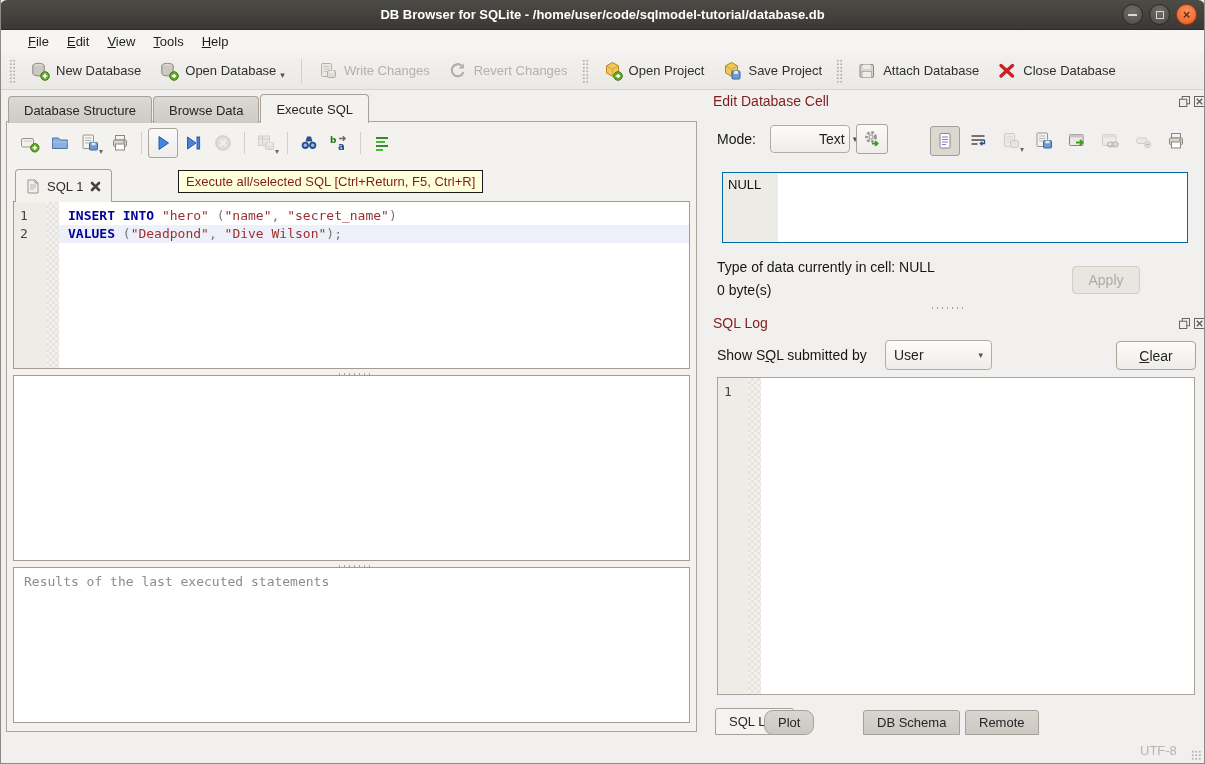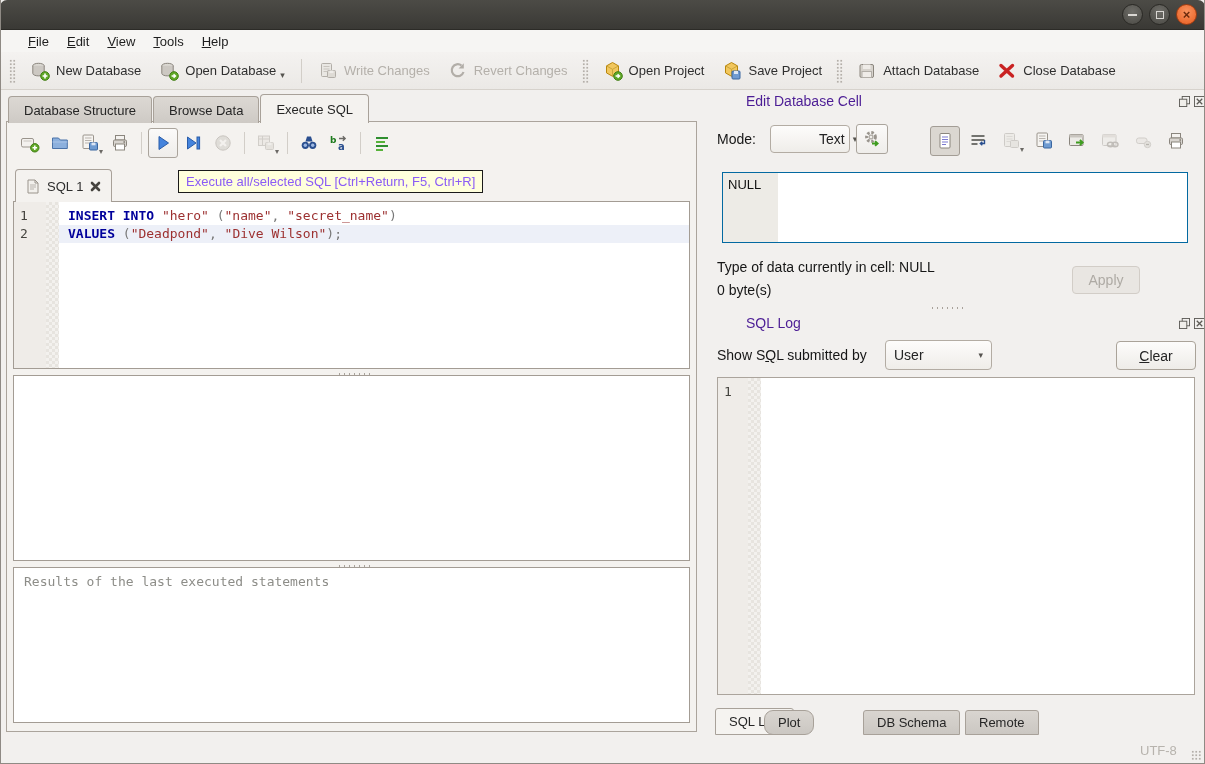--- a/index.html
+++ b/index.html
@@ -55,21 +55,21 @@
   .sql-sep { width:1px; height:22px; background:#d2cec8; margin:0 6px; }
 
   
   .sql-doc-tab { position:absolute; left:8px; top:47px; height:33px; padding:0 10px;
     display:flex; align-items:center; gap:7px; border:1px solid #a8a199; border-bottom:none;
     border-radius:4px 4px 0 0; background:#f4f2ef; z-index:2; }
   .sql-doc-tab .close-x { display:inline-flex; }
 
   
   .tooltip { position:absolute; left:178px; top:170px; background:#ffffdc; border:1px solid #1a1a1a;
-    padding:3px 7px; font-size:13px; color:#8b5cf6; z-index:40; white-space:nowrap; }
+    padding:3px 7px; font-size:13px; color:#7f1d1d; z-index:40; white-space:nowrap; }
 
   
   .editor-box { position:absolute; left:6px; top:79px; width:677px; height:168px;
     background:#fff; border:1px solid #a39c94; }
   .gutter { position:absolute; left:0; top:0; bottom:0; width:32px; background:#efece8; }
   .fold-margin { position:absolute; left:32px; top:0; bottom:0; width:13px; background-color:#f3f1ee;
     background-image:linear-gradient(45deg,#e7e4df 25%,transparent 25%,transparent 75%,#e7e4df 75%),
                      linear-gradient(45deg,#e7e4df 25%,transparent 25%,transparent 75%,#e7e4df 75%);
     background-size:6px 6px; background-position:0 0,3px 3px; }
   .code-area { position:absolute; left:45px; top:0; right:0; bottom:0; padding-top:5px;
@@ -84,21 +84,21 @@
   .tok-punct   { color:#777; }
   .tok-plain   { color:#222; }
 
   .grid-box { position:absolute; left:6px; top:253px; width:677px; height:186px; background:#fff; border:1px solid #a39c94; }
   .results-box { position:absolute; left:6px; top:445px; width:677px; height:156px; background:#fff; border:1px solid #a39c94;
     font-family:"DejaVu Sans Mono", monospace; font-size:13px; color:#8d8d88; padding:6px 10px; }
   .h-splitter { position:absolute; left:330px; width:36px; height:5px;
     background:radial-gradient(circle,#a8a29b 28%,transparent 32%) 0 50%/5px 4px repeat-x; }
 
   
-  .dock-title { position:absolute; font-size:14px; color:#4c1d95;margin-left:33px; }
+  .dock-title { position:absolute; font-size:14px; color:#7f1d1d; }
   .dock-btns { position:absolute; display:flex; gap:3px; }
   .dock-btn { width:12px; height:12px; display:flex; align-items:center; justify-content:center; }
 
   .label14 { font-size:14px; color:#161616; }
   .combo { display:flex; align-items:center; justify-content:space-between; padding:0 8px;
     background:linear-gradient(#fdfcfb,#efede9); border:1px solid #b3aca3; border-radius:4px;
     color:#242424; font-size:14px; position:absolute; }
   .combo .caret { font-size:9px; color:#55534f; margin-left:8px; }
   .push-btn { position:absolute; display:flex; align-items:center; justify-content:center;
     background:linear-gradient(#fdfcfb,#eeece8); border:1px solid #aaa399; border-radius:4px;
@@ -127,20 +127,21 @@
     background:radial-gradient(circle,#b4afa9 34%, transparent 38%) 0 0/3.5px 3.5px; }
 
   svg { display:block; }
 </style>
 </head>
 <body>
 
 <div class="window-frame"></div>
 
 <div class="titlebar">
+  <span class="titlebar-text">DB Browser for SQLite - /home/user/code/sqlmodel-tutorial/database.db</span>
   <div class="win-controls">
     <div class="win-btn">
         <span class="mn"></span>
       </div>
     <div class="win-btn">
         <span class="sq"></span>
       </div>
     <div class="win-btn close">
         <span>×</span>
       </div>

